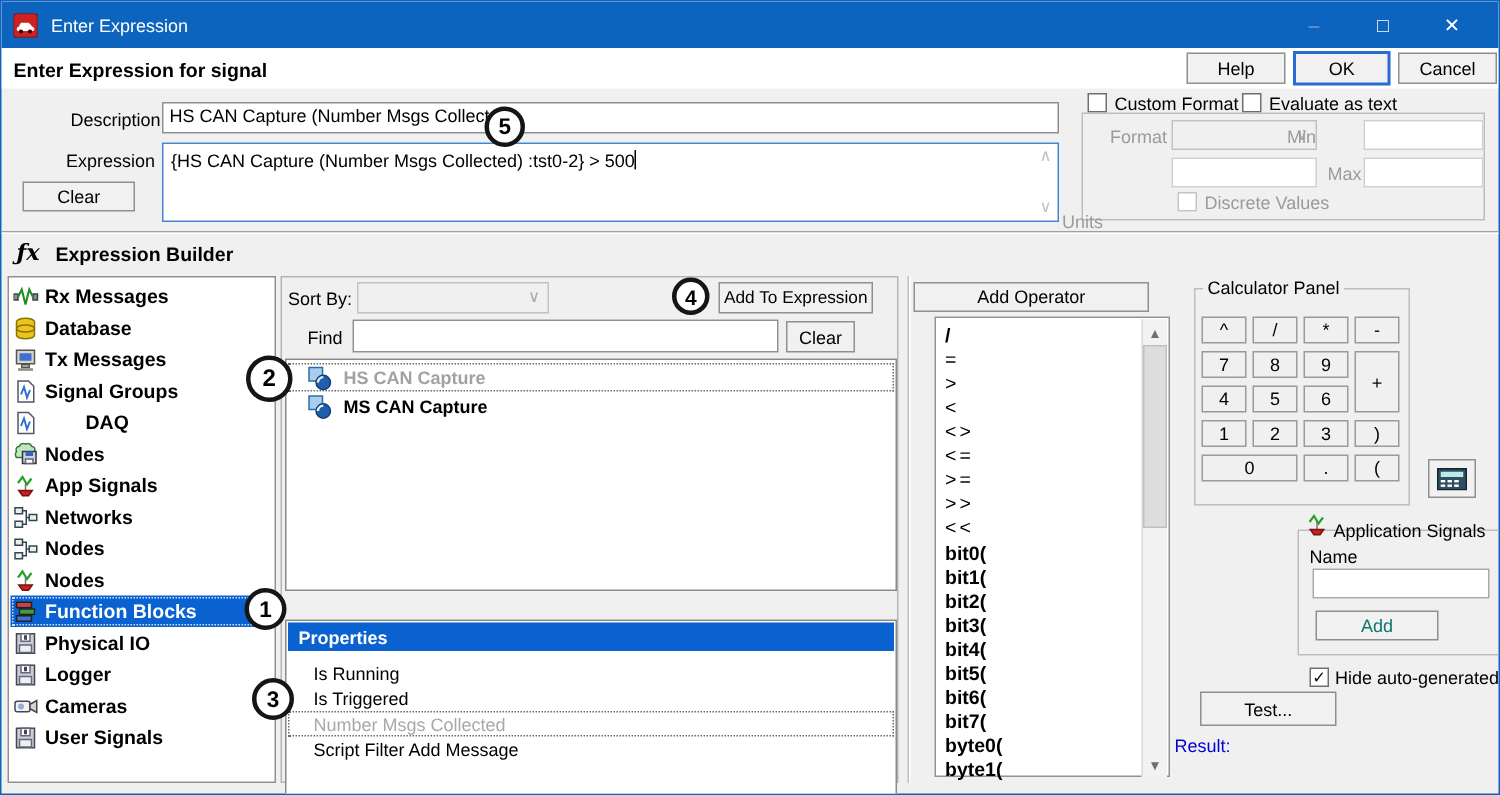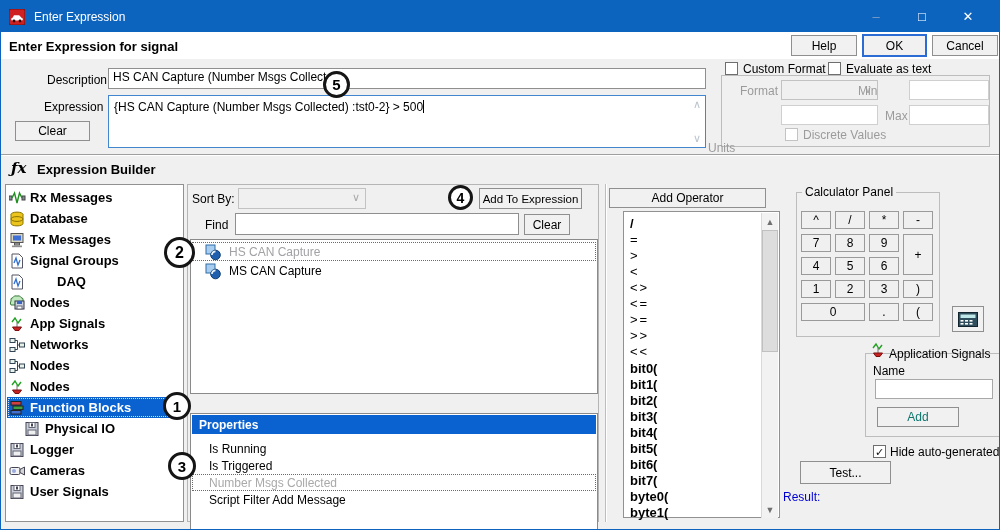--- a/index.html
+++ b/index.html
@@ -249,21 +249,21 @@
       <span class="stxt">Nodes</span>
       </div>
     <div class="side-item sel" style="top:212px;">
       <span class="sicon"><svg width="17" height="16">
             <rect x="2" y="1.5" width="10" height="3.6" fill="#d04040" stroke="#222"></rect>
             <rect x="4" y="6" width="10" height="3.6" fill="#3fa03f" stroke="#222"></rect>
             <rect x="2" y="10.5" width="10" height="3.6" fill="#3f6fd0" stroke="#222"></rect>
           </svg></span>
       <span class="stxt">Function Blocks</span>
       </div>
-    <div class="side-item" style="top:233px;padding-left:15px;">
+    <div class="side-item" style="top:233px;">
       <span class="sicon"><svg width="17" height="16">
             <rect x="2" y="1.5" width="12" height="13" fill="#c9ced8" stroke="#445"></rect>
             <rect x="5" y="1.5" width="6" height="5" fill="#fff" stroke="#667"></rect>
             <rect x="7" y="2.5" width="2" height="3" fill="#445"></rect>
             <rect x="4" y="9" width="8" height="5" fill="#efefef" stroke="#667"></rect>
           </svg></span>
       <span class="stxt">Physical IO</span>
       </div>
     <div class="side-item" style="top:254px;">
       <span class="sicon"><svg width="17" height="16">
@@ -296,21 +296,21 @@
   <div class="midpanel">
     <div class="lbl" style="left:4px;top:7px;">Sort By:</div>
     <div class="dd" style="left:50px;top:3px;width:128px;height:21px;">
         <span class="chev">∨</span>
       </div>
     <div class="btn" style="left:291px;top:3px;width:103px;height:21px;font-size:11.5px;">Add To Expression</div>
     <div class="lbl" style="left:17px;top:33px;">Find</div>
     <input class="field" style="left: 47px; top: 28px; width: 284px; height: 22px;" value="">
     <div class="btn" style="left:336px;top:29px;width:46px;height:21px;">Clear</div>
 
-    <div class="listbox" style="left:2px;top:54px;width:408px;height:155px;">
+    <div class="listbox" style="left:2px;top:54px;width:408px;height:155px;font-weight:bold;">
       <div class="sig-row sel" style="top:2px;">
         <span class="iico"><svg width="17" height="17">
               <rect x="1" y="1" width="9" height="9" fill="#a8cdee" stroke="#2e6da8"></rect>
               <circle cx="10.5" cy="11" r="4.8" fill="#1f5fae" stroke="#123f6f"></circle>
               <path d="M10.5 6.6 a4.6 4.6 0 0 0 -4.4 4.4 l1.6 0 a3 3 0 0 1 2.8 -2.8 Z" fill="#e8f2fb"></path>
             </svg></span>
         <span class="itxt">HS CAN Capture</span>
         </div>
       <div class="sig-row" style="top:21px;">
         <span class="iico"><svg width="17" height="17">

